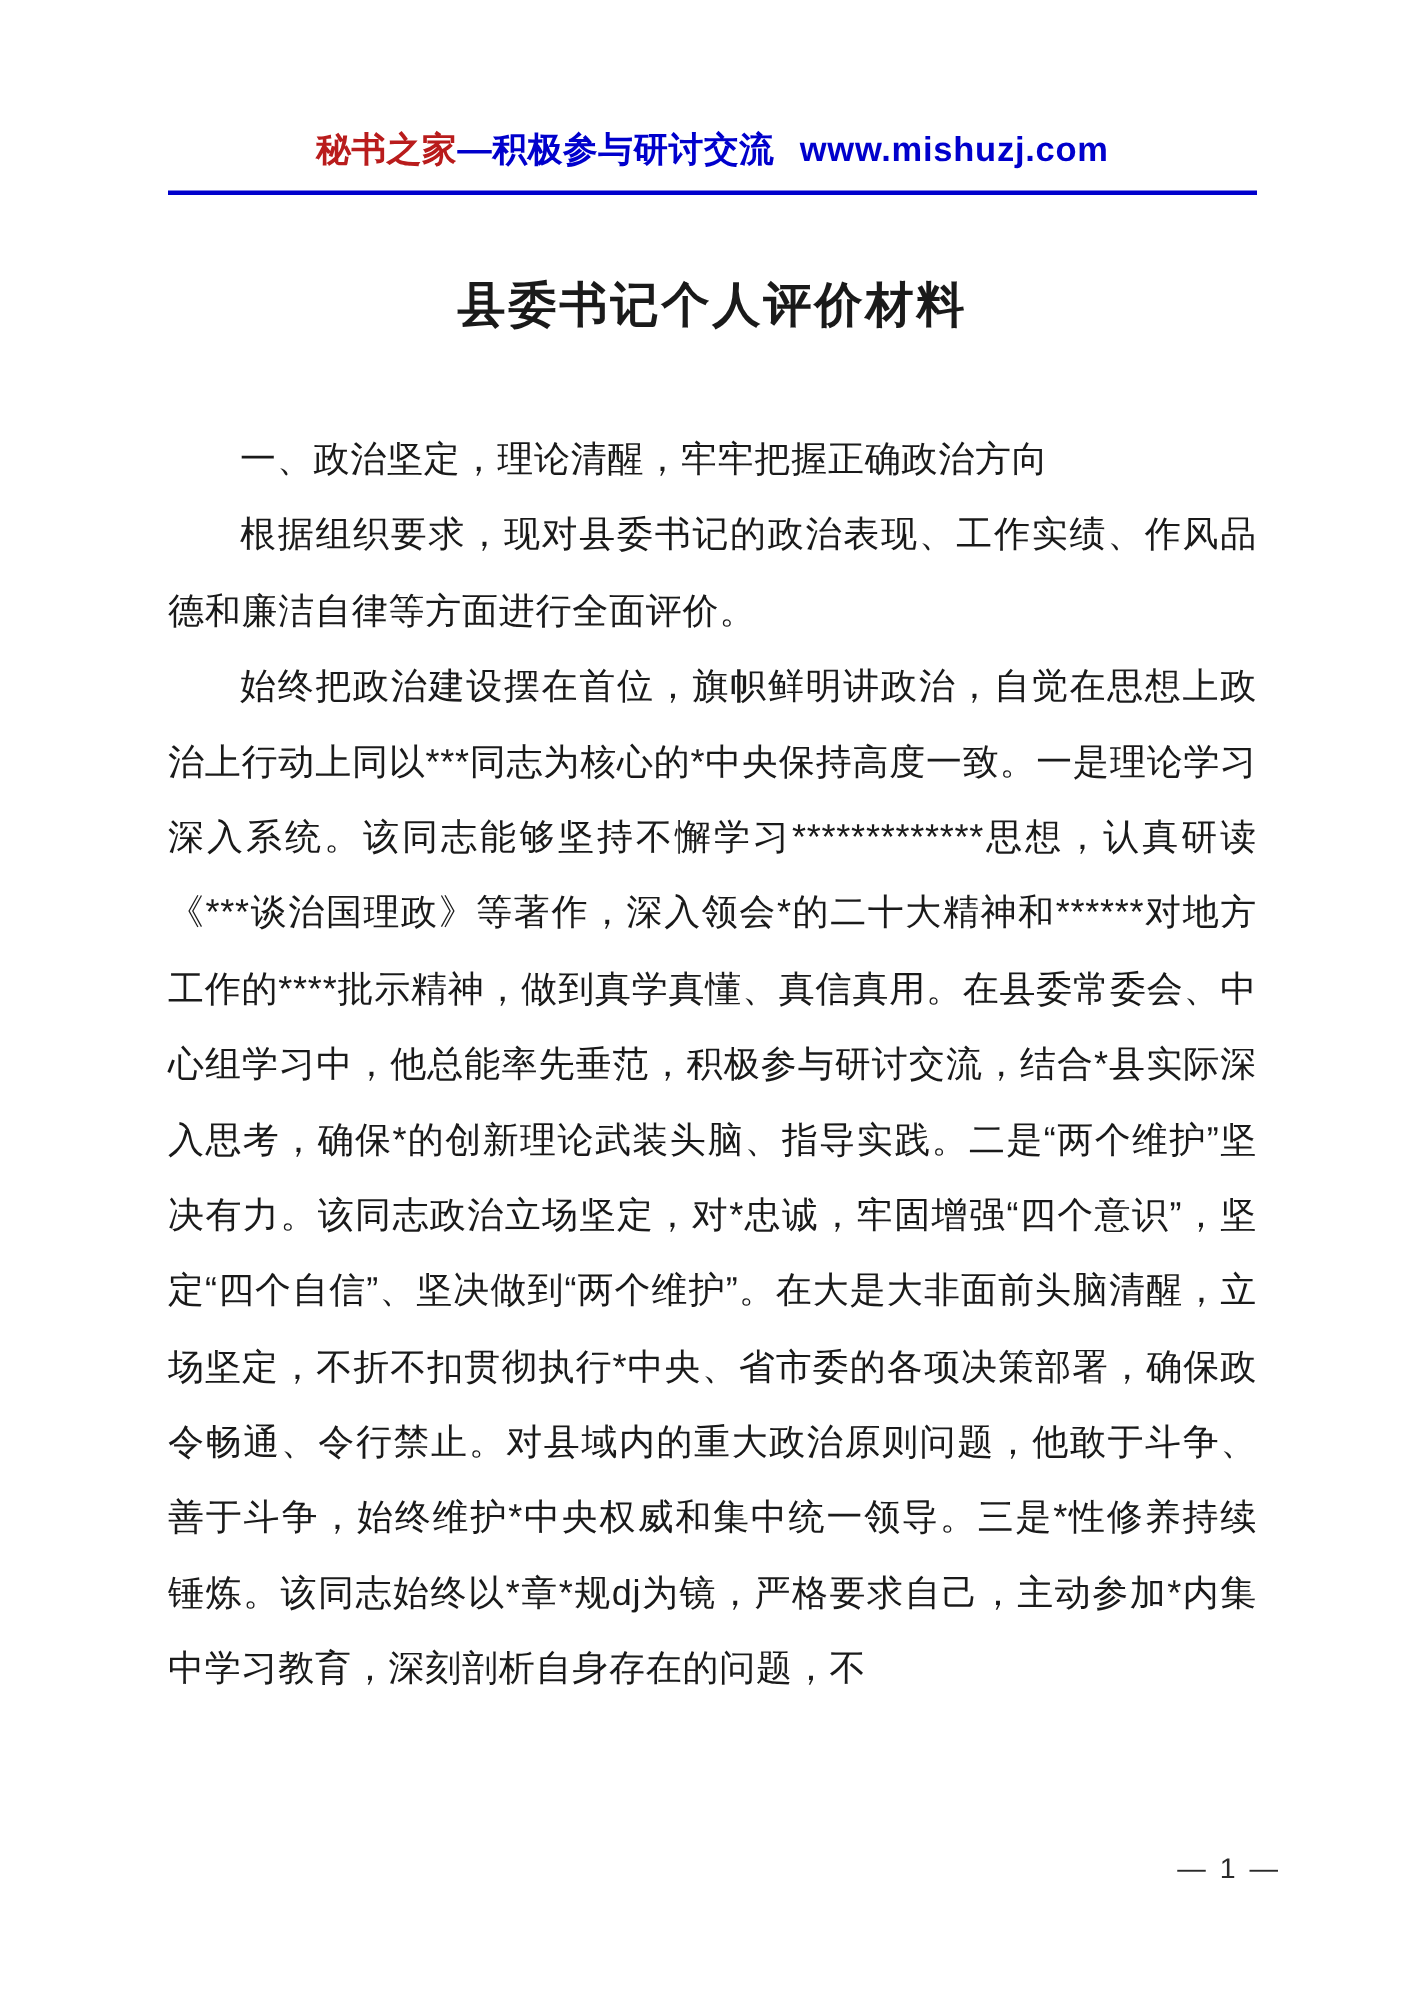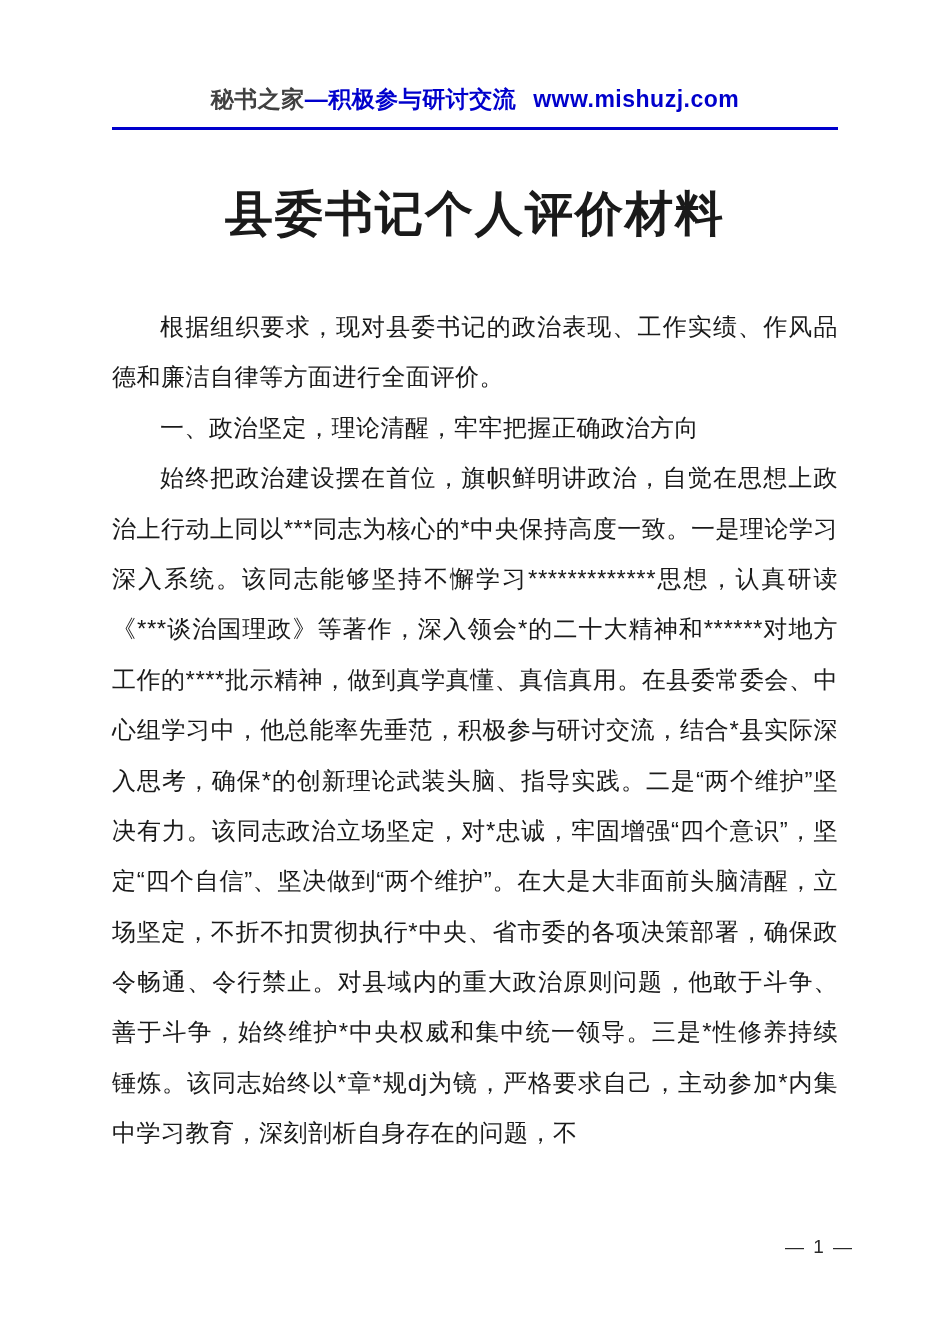--- a/index.html
+++ b/index.html
@@ -16,33 +16,33 @@
     padding: 84px 112px 0 112px;
   }
 
   .header {
     text-align: center;
     font-size: 23px;
     font-weight: bold;
     letter-spacing: 0.5px;
     white-space: nowrap;
   }
-  .header .brand  { color: #404040; }
+  .header .brand  { color: #b91c1c; }
   .header .tagline{ color: #0000cc; }
   .header .url    { color: #0000cc; margin-left: 10px; }
   .header-rule {
     margin-top: 12px;
     border-top: 3px solid #0000cc;
     height: 0;
   }
 
   .title {
     margin-top: 52px;
     text-align: center;
-    font-size: 48px;
+    font-size: 32px;
     font-weight: bold;
     color: #1a1a1a;
     letter-spacing: 2px;
   }
 
   .doc-body {
     margin-top: 56px;
     font-size: 24px;
     line-height: 2.1;
     color: #1a1a1a;
@@ -70,20 +70,20 @@
 <div class="page">
 
   <div class="header">
     <span class="brand">秘书之家</span><span class="tagline">—积极参与研讨交流 </span><span class="url">www.mishuzj.com</span>
     <div class="header-rule"></div>
   </div>
 
   <h1 class="title">县委书记个人评价材料</h1>
 
   <div class="doc-body">
+      <p><span>一、政治坚定，理论清醒，牢牢把握正确政治方向</span></p>
       <p><span>根据组织要求，现对县委书记的政治表现、工作实绩、作风品德和廉洁自律等方面进行全面评价。</span></p>
-      <p><span>一、政治坚定，理论清醒，牢牢把握正确政治方向</span></p>
       <p><span>始终把政治建设摆在首位，旗帜鲜明讲政治，自觉在思想上政治上行动上同以***同志为核心的*中央保持高度一致。</span><span class="bold">一是</span><span>理论学习深入系统。该同志能够坚持不懈学习*************思想，认真研读《***谈治国理政》等著作，深入领会*的二十大精神和******对地方工作的****批示精神，做到真学真懂、真信真用。在县委常委会、中心组学习中，他总能率先垂范，积极参与研讨交流，结合*县实际深入思考，确保*的创新理论武装头脑、指导实践。</span><span class="bold">二是</span><span>“两个维护”坚决有力。该同志政治立场坚定，对*忠诚，牢固增强“四个意识”，坚定“四个自信”、坚决做到“两个维护”。在大是大非面前头脑清醒，立场坚定，不折不扣贯彻执行*中央、省市委的各项决策部署，确保政令畅通、令行禁止。对县域内的重大政治原则问题，他敢于斗争、善于斗争，始终维护*中央权威和集中统一领导。</span><span class="bold">三是</span><span>*性修养持续锤炼。该同志始终以*章*规dj为镜，严格要求自己，主动参加*内集中学习教育，深刻剖析自身存在的问题，不</span></p>
     </div>
 
   <div class="footer">— 1 —</div>
 
 </div>
 
 </body></html>

